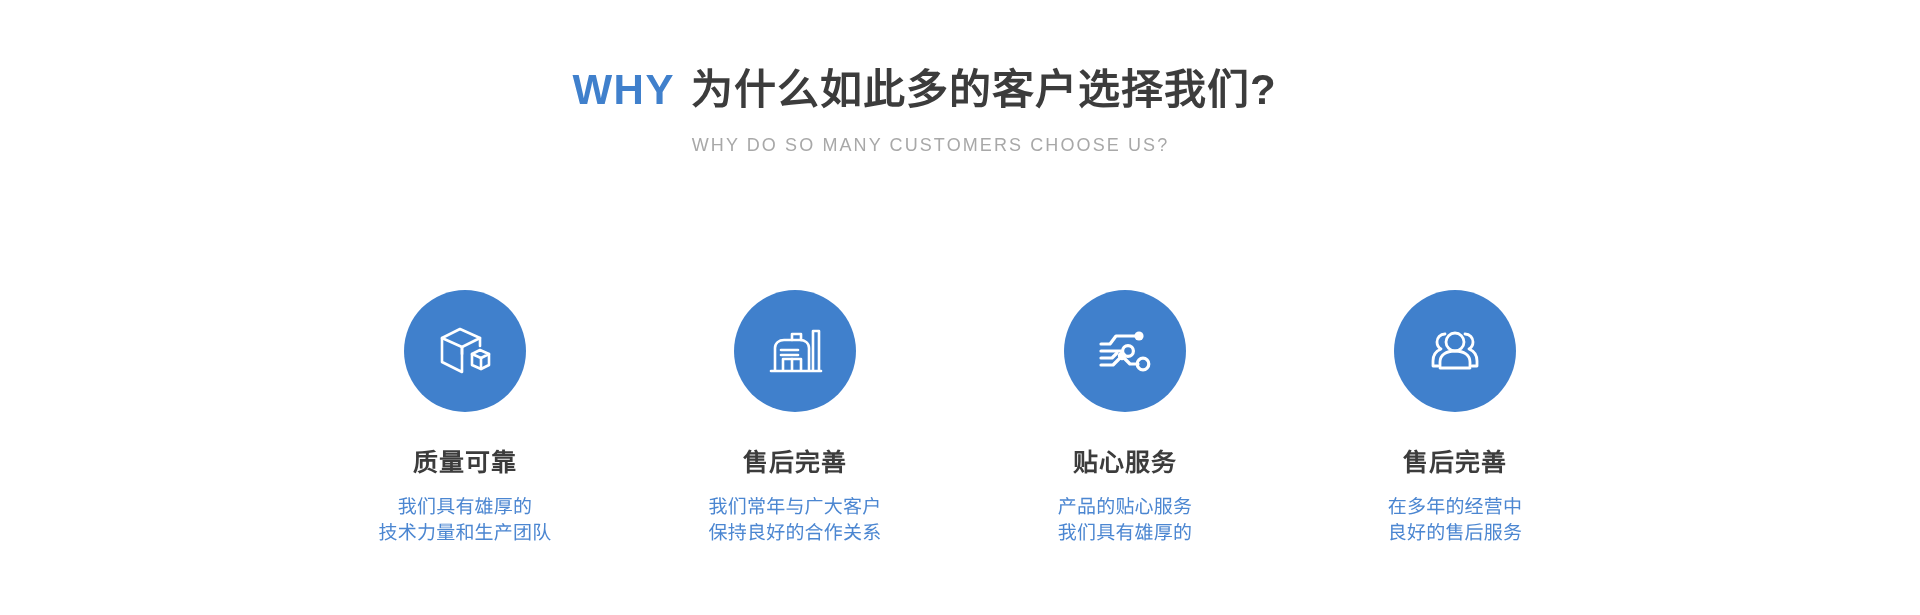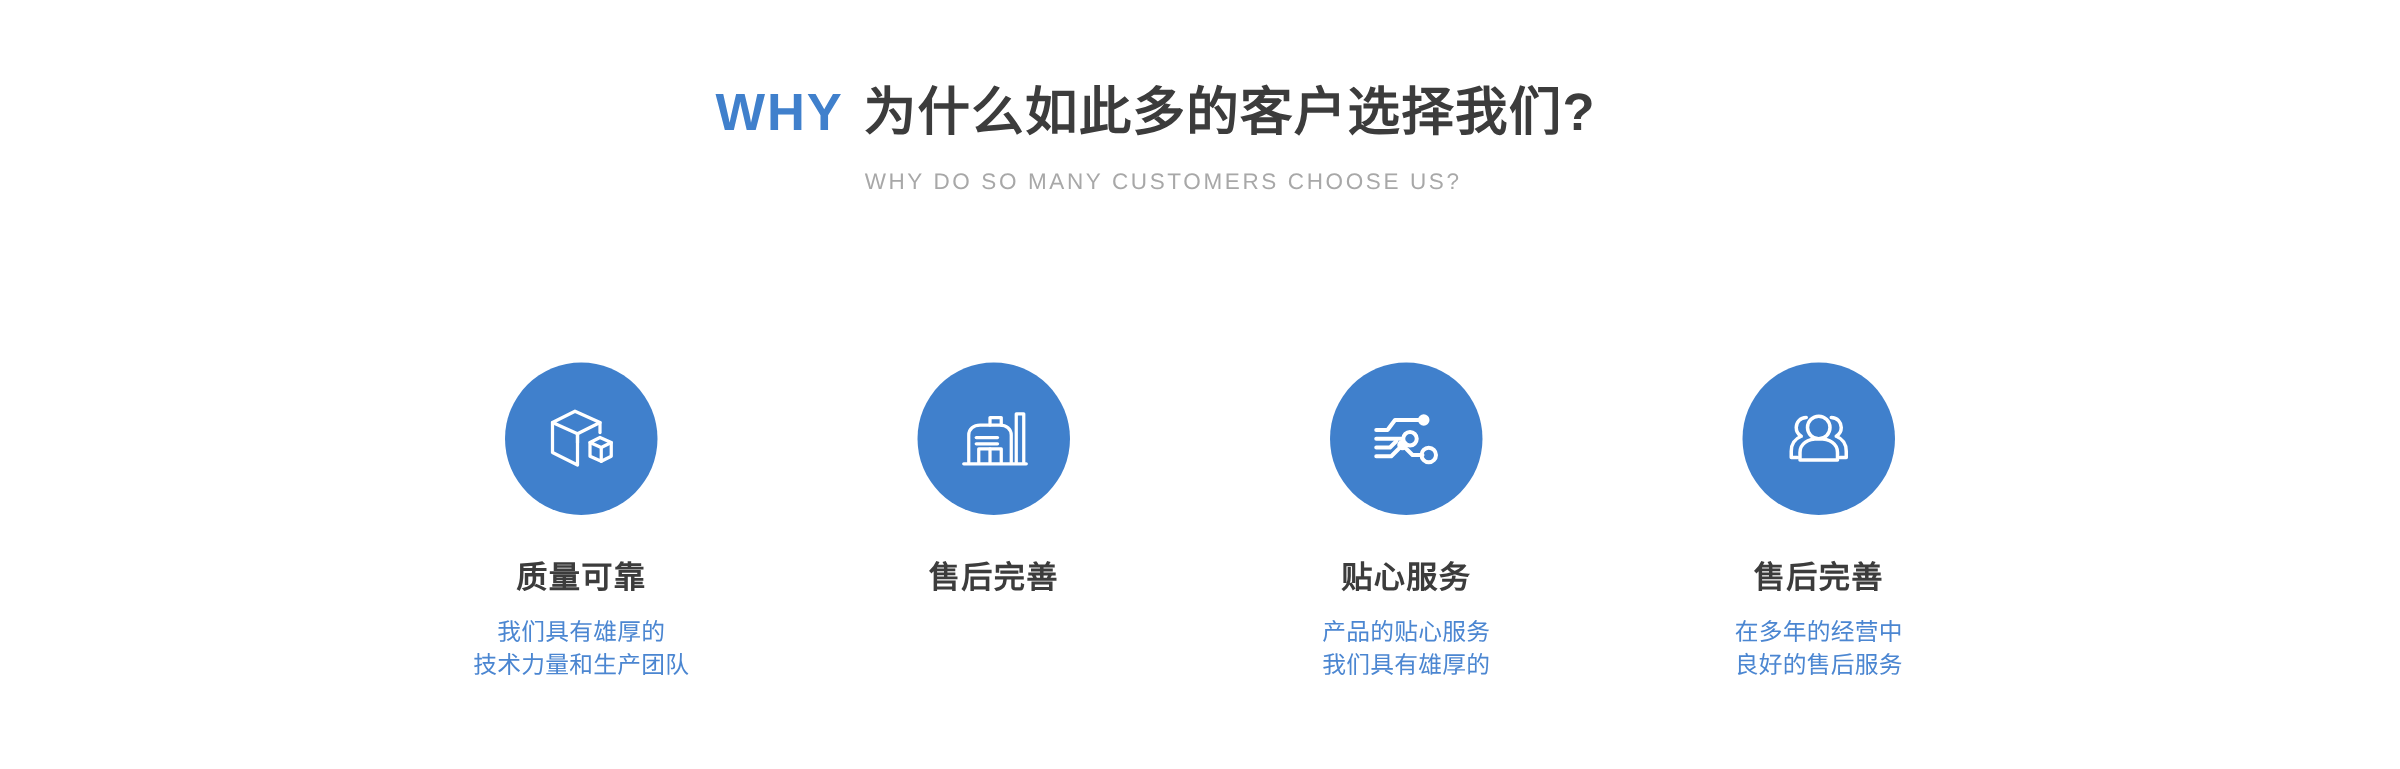--- a/index.html
+++ b/index.html
@@ -167,20 +167,24 @@
             <path d="M17 35 L34 35"></path>
             <path d="M19 50 L19 39 L37 39 L37 50"></path>
             <path d="M28 50 L28 39"></path>
             <path d="M28 20 L28 14 L37 14 L37 20"></path>
             <path d="M49 50 L49 11 L55 11 L55 50"></path>
             <path d="M7 51 L57 51"></path>
           </g>
         </svg>
       </div>
       <div class="feature-title">售后完善</div>
+      <div class="feature-desc">
+        <span class="desc-line">我们常年与广大客户</span>
+        <span class="desc-line">保持良好的合作关系</span>
+      </div>
     </div>
 
     <div class="feature">
       <div class="icon-circle">
         <svg width="62" height="62" viewBox="0 0 62 62" fill="none" aria-hidden="true">
           <g stroke="#ffffff" stroke-width="3.2" stroke-linecap="round" stroke-linejoin="round" fill="none">
             <path d="M7 24 L16 24 L22 16 L41 16"></path>
             <path d="M7 31 L28 31"></path>
             <path d="M7 38 L18 38 L23 33"></path>
             <path d="M7 45 L19 45 L25 39"></path>

